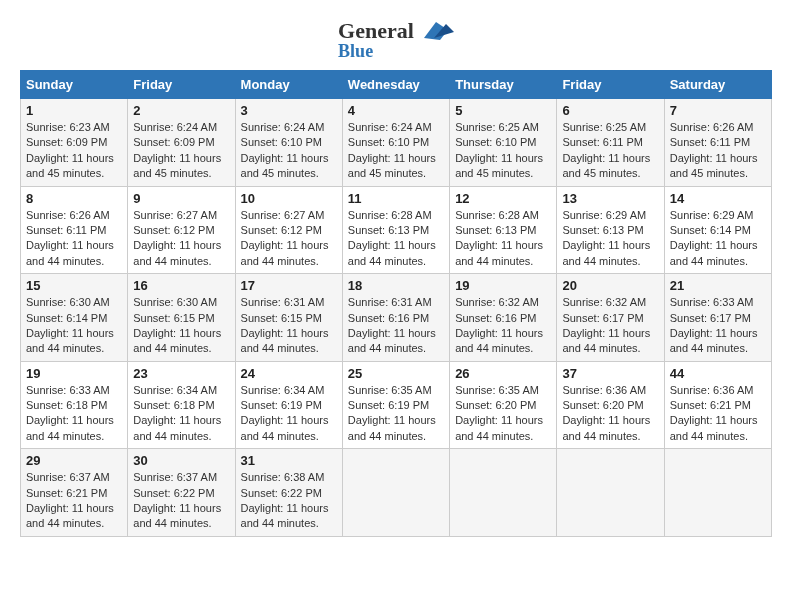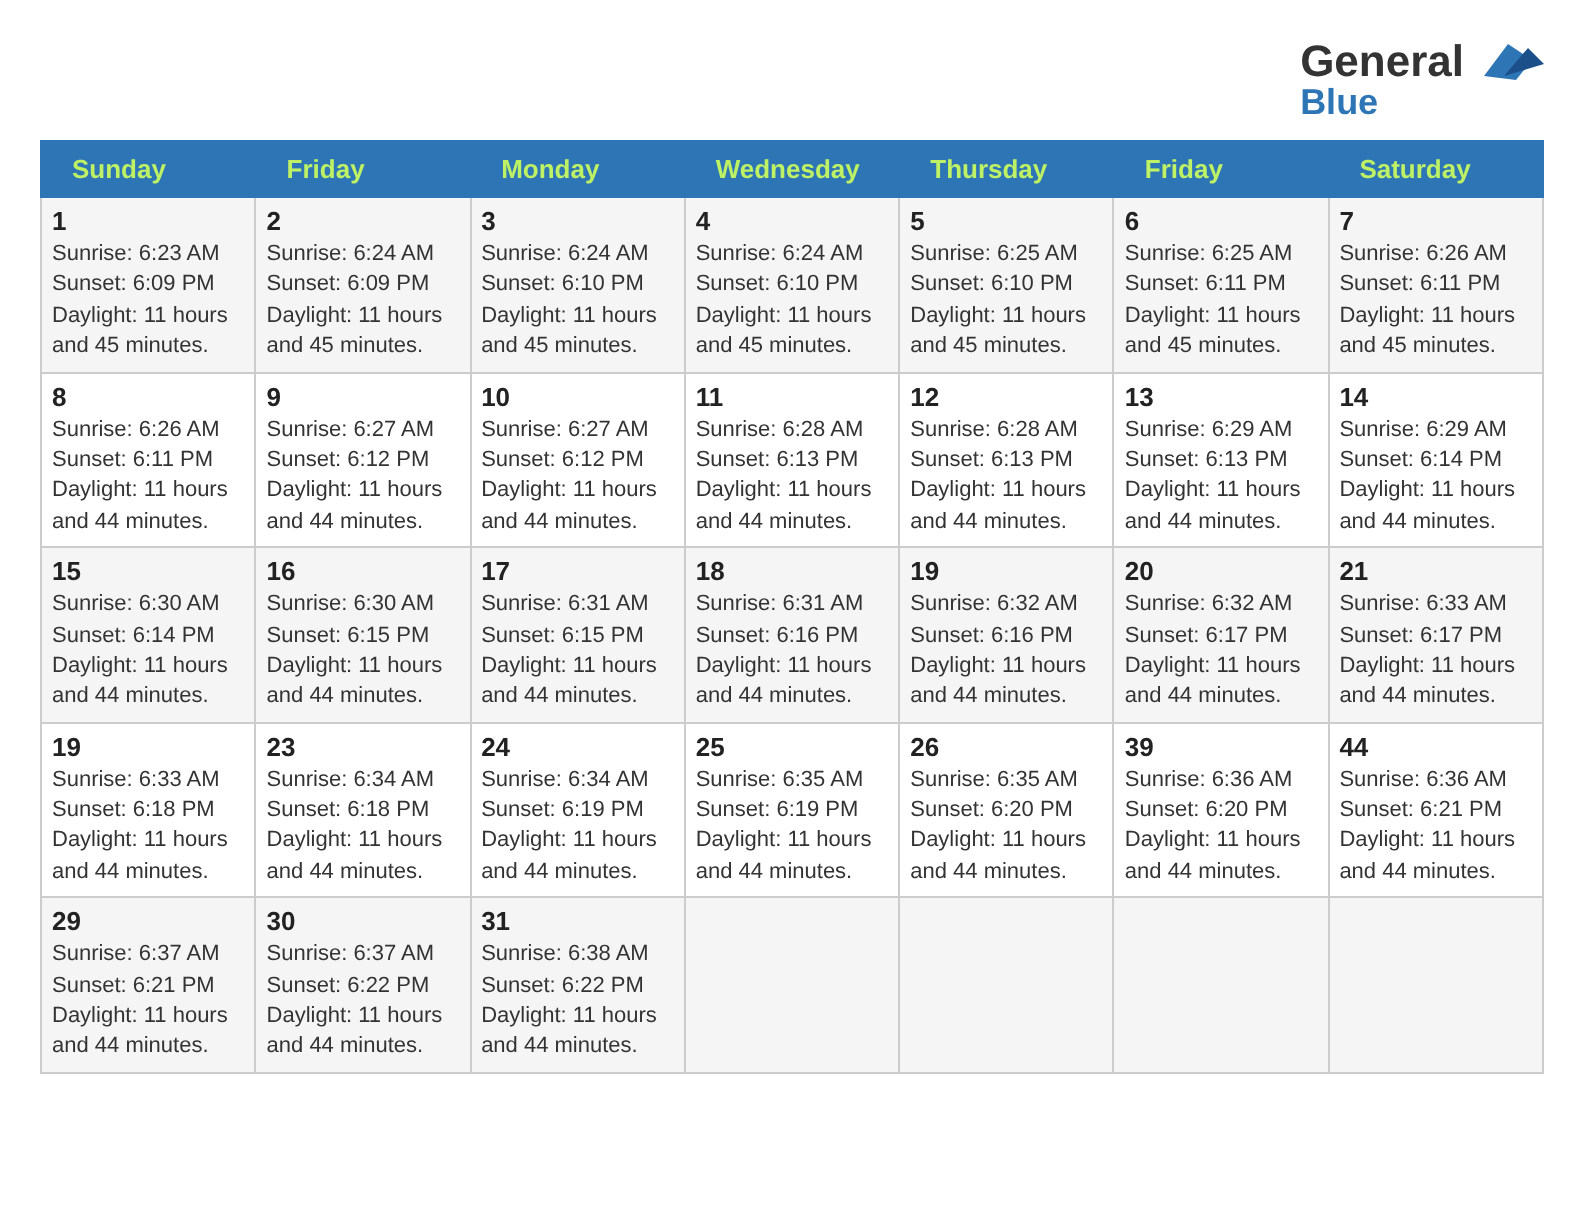--- a/index.html
+++ b/index.html
@@ -5,23 +5,24 @@
     * { box-sizing: border-box; margin: 0; padding: 0; }
     body {
       font-family: Arial, sans-serif;
       background: #fff;
       width: 792px;
       min-height: 612px;
       padding: 20px;
     }
     .header {
       display: flex;
-      justify-content: flex-end;
+      justify-content: center;
       align-items: flex-start;
       margin-bottom: 10px;
+      font-family: Liberation Serif, serif;
     }
     .logo {
       display: flex;
       flex-direction: column;
       align-items: flex-start;
     }
     .logo-text {
       font-size: 22px;
       font-weight: bold;
       color: #333;
@@ -39,23 +40,23 @@
       font-size: 16px;
       color: #555;
     }
     table {
       width: 100%;
       border-collapse: collapse;
       font-size: 11px;
     }
     thead tr th {
       background-color: #2e75b6;
-      color: #bef264;
+      color: #ffffff;
       text-align: left;
-      padding: 6px 15px;
+      padding: 6px 5px;
       font-size: 13px;
       font-weight: bold;
       border: 1px solid #2e75b6;
     }
     tbody tr td {
       border: 1px solid #ccc;
       vertical-align: top;
       padding: 4px 5px;
       width: 14.28%;
       height: 85px;
@@ -223,21 +224,21 @@
       </td>
         <td>
         <span class="day-num">25</span>
         <span class="day-info">Sunrise: 6:35 AM<br>Sunset: 6:19 PM<br>Daylight: 11 hours and 44 minutes.</span>
       </td>
         <td>
         <span class="day-num">26</span>
         <span class="day-info">Sunrise: 6:35 AM<br>Sunset: 6:20 PM<br>Daylight: 11 hours and 44 minutes.</span>
       </td>
         <td>
-        <span class="day-num">39</span>
+        <span class="day-num">37</span>
         <span class="day-info">Sunrise: 6:36 AM<br>Sunset: 6:20 PM<br>Daylight: 11 hours and 44 minutes.</span>
       </td>
         <td>
         <span class="day-num">44</span>
         <span class="day-info">Sunrise: 6:36 AM<br>Sunset: 6:21 PM<br>Daylight: 11 hours and 44 minutes.</span>
       </td>
       </tr>
       <tr>
         <td>
         <span class="day-num">29</span>

